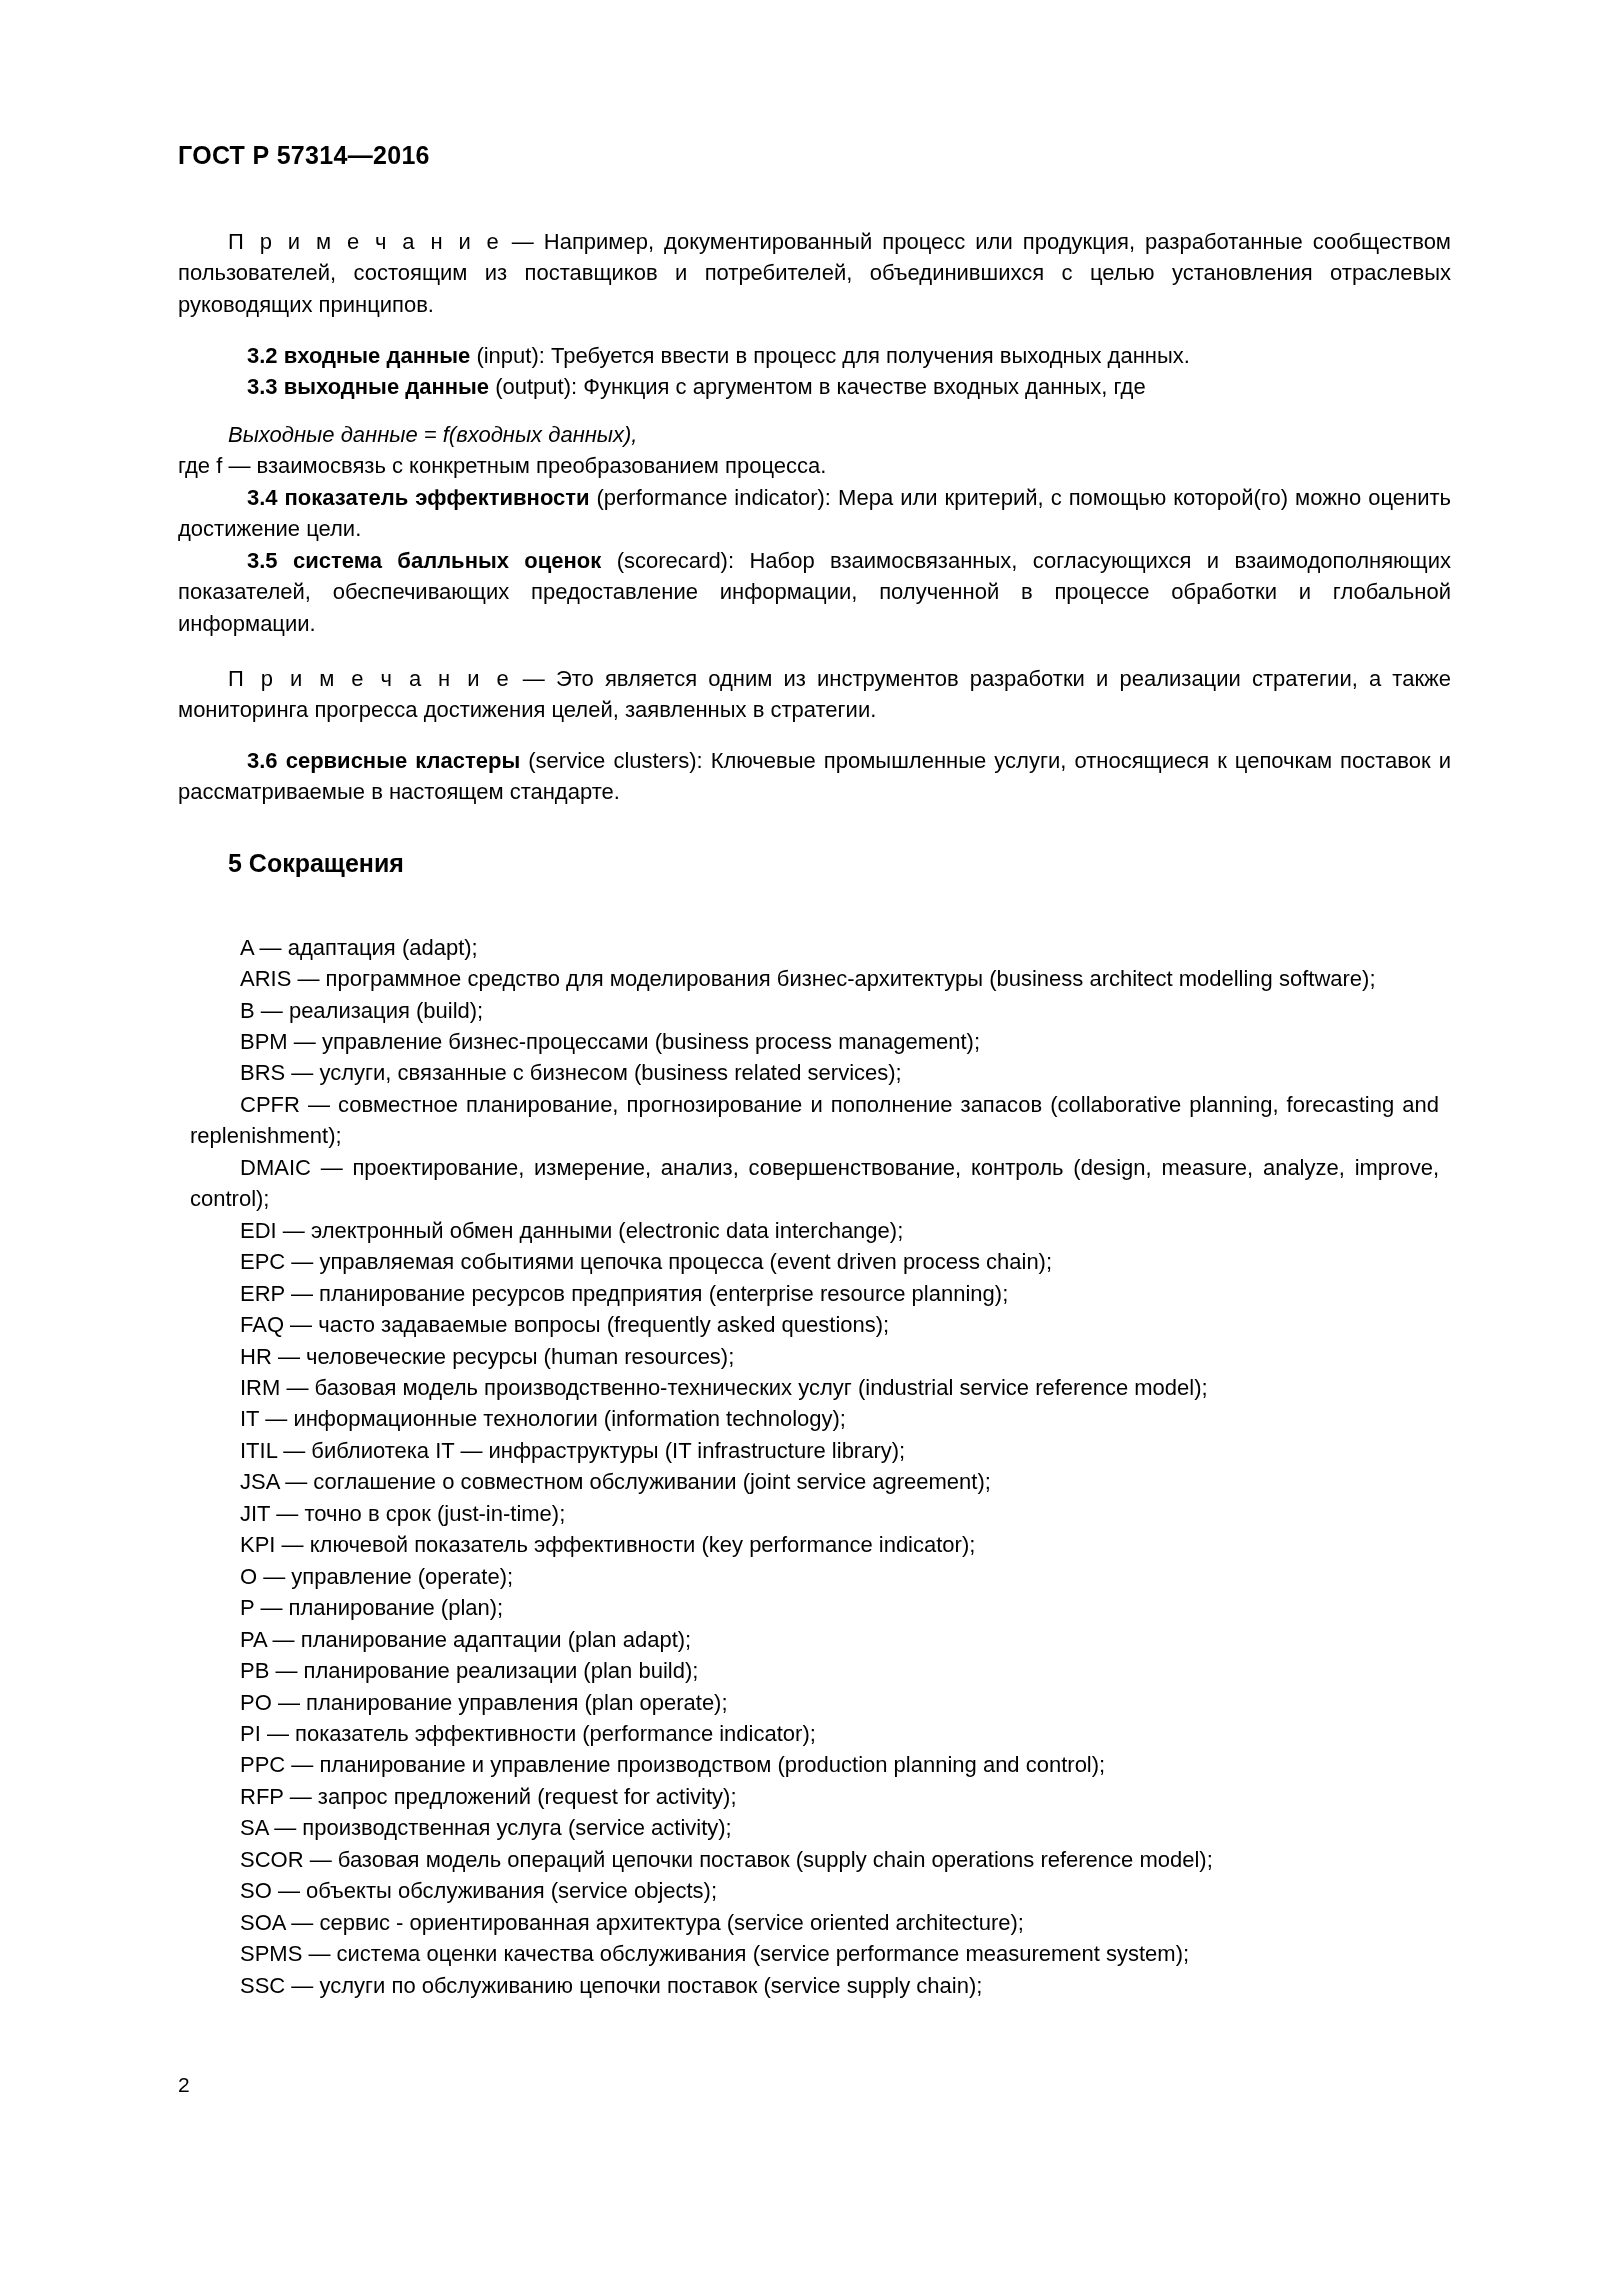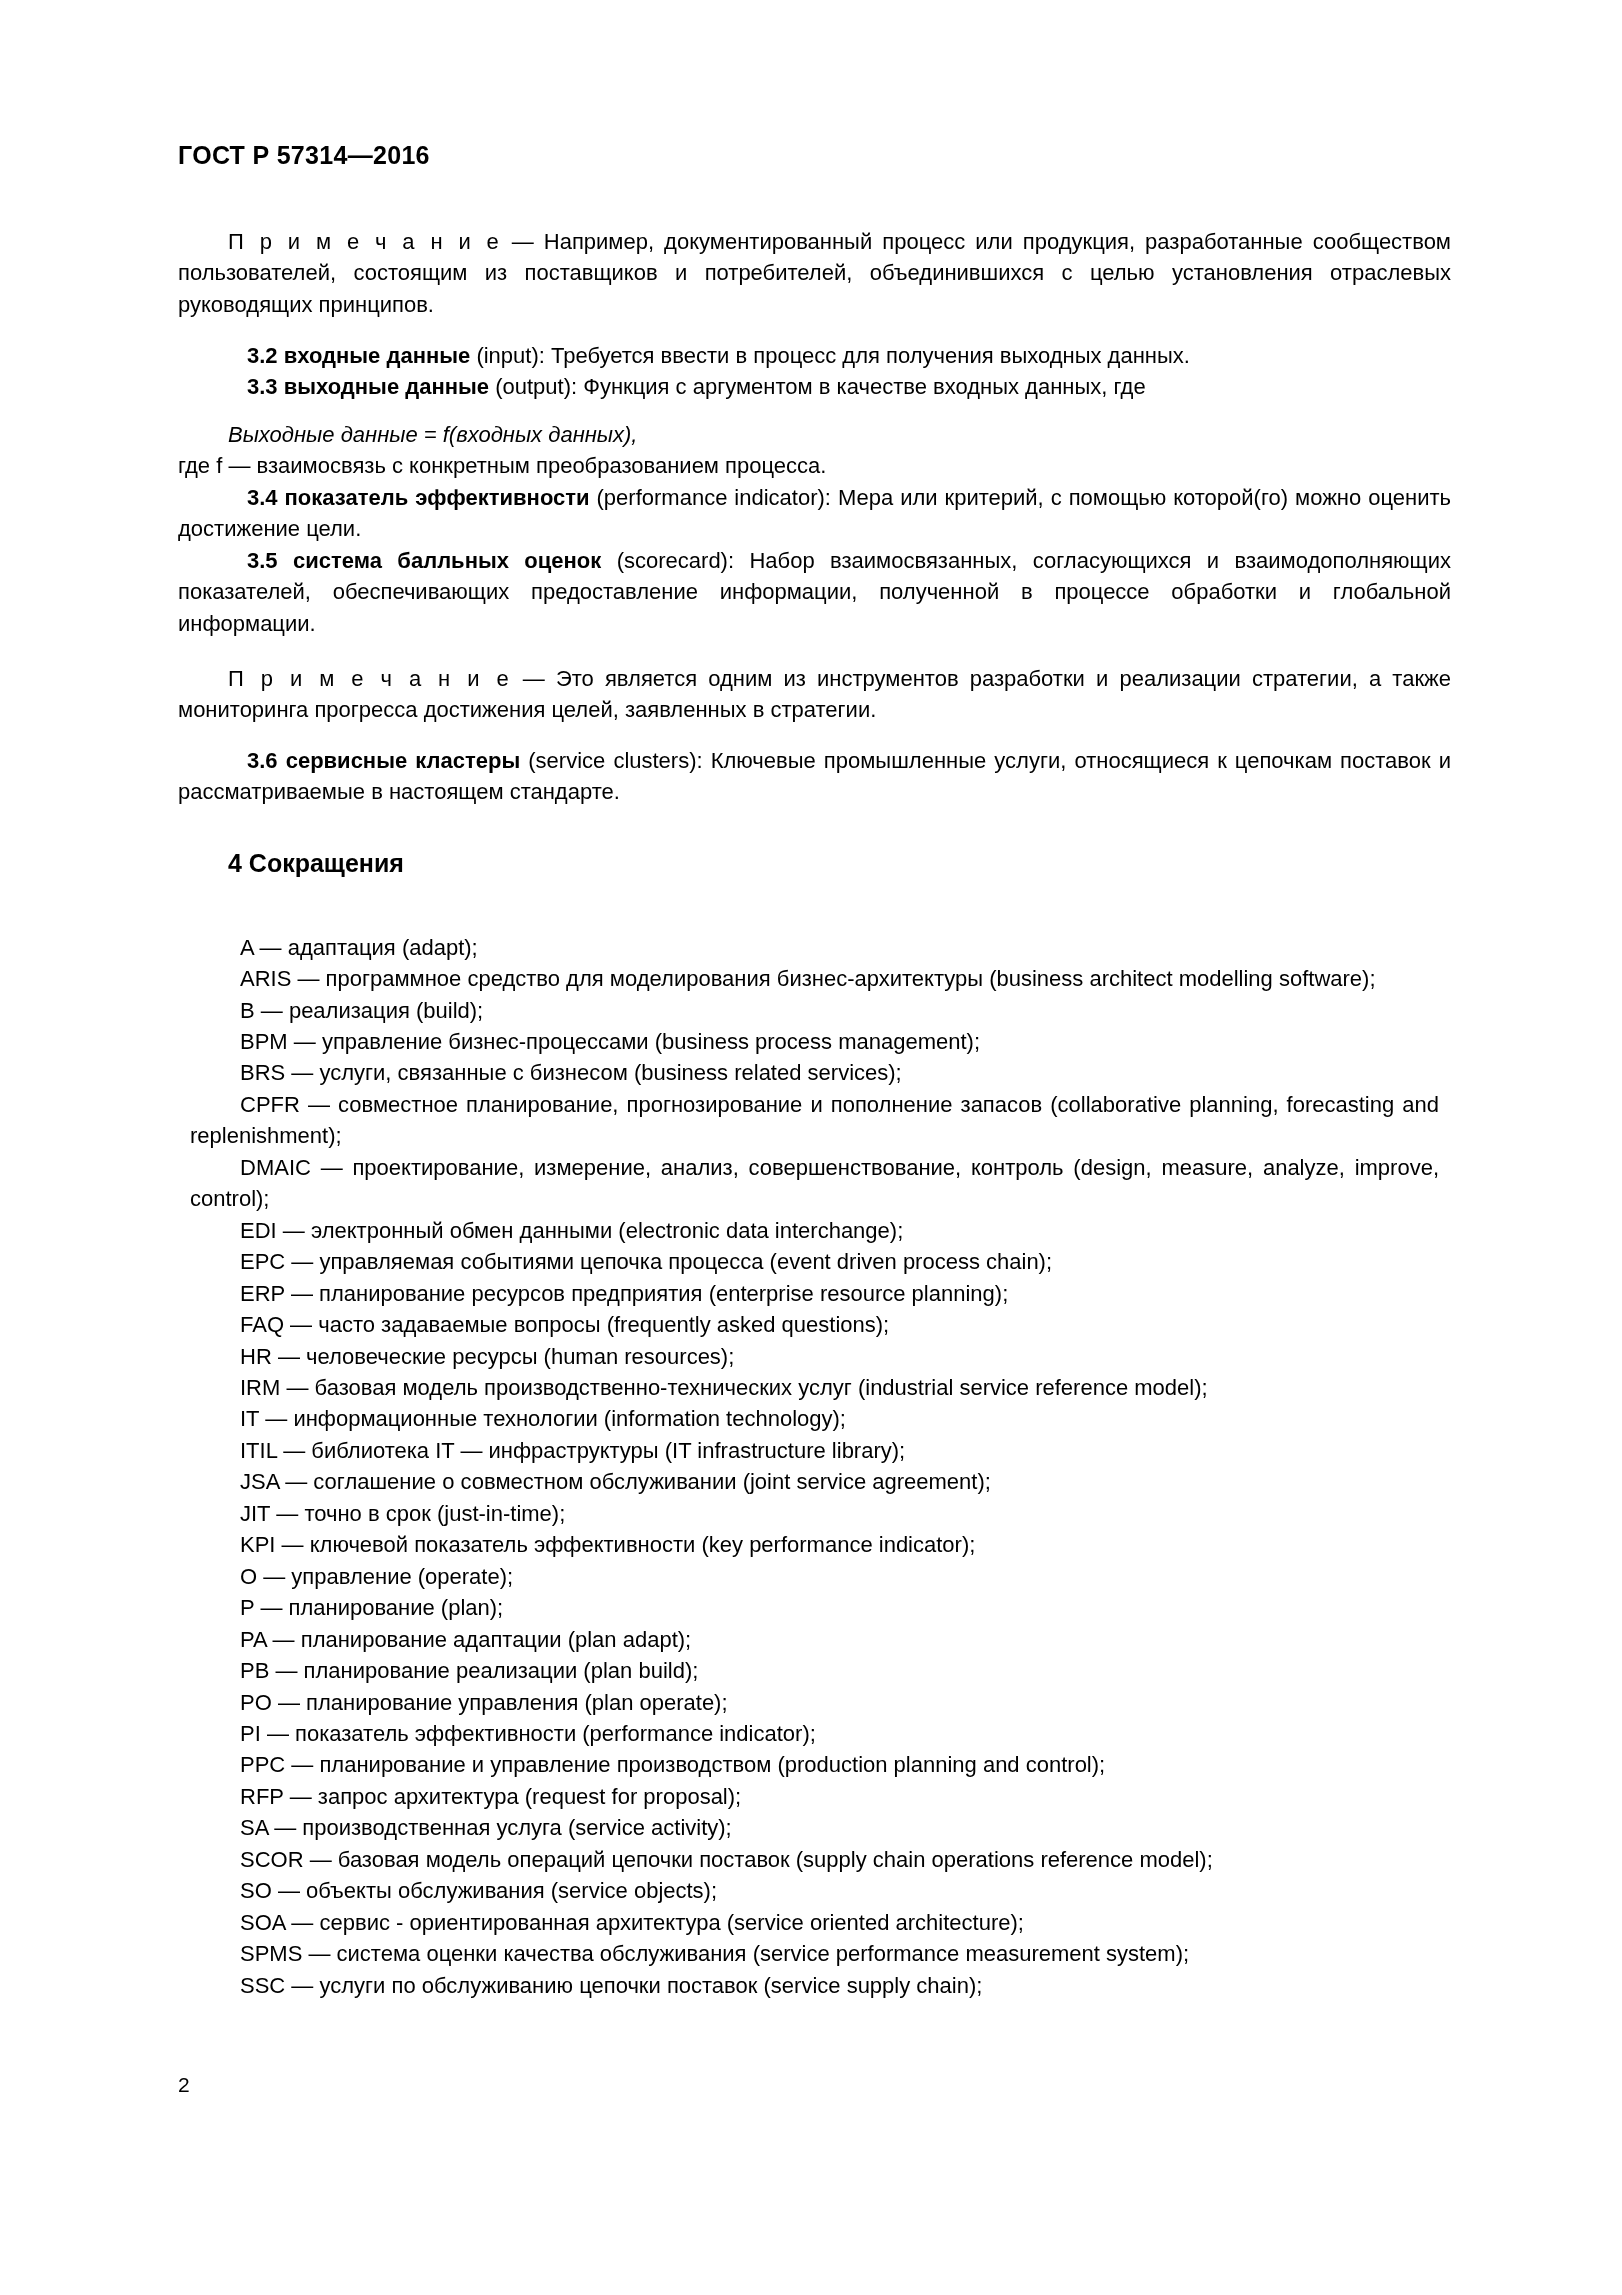--- a/index.html
+++ b/index.html
@@ -111,21 +111,21 @@
     <div class="gap-md"></div>
 
     <p class="note"><span class="note-label">П р и м е ч а н и е</span><span> — Это является одним из инструментов разработки и реализации стратегии, а также мониторинга прогресса достижения целей, заявленных в стратегии.</span></p>
 
     <div class="gap-md"></div>
 
     <p class="def"><span class="def-num">3.6 </span><span class="def-term">сервисные кластеры</span><span> (service clusters): Ключевые промышленные услуги, относящиеся к цепочкам поставок и рассматриваемые в настоящем стандарте.</span></p>
 
     <div class="gap-lg"></div>
 
-    <p class="section-title">4 Сокращения</p>
+    <p class="section-title">5 Сокращения</p>
 
     <div class="gap-lg"></div>
 
     <ul class="abbr-list">
       <li>A — адаптация (adapt);</li>
       <li>ARIS — программное средство для моделирования бизнес-архитектуры (business architect modelling software);</li>
       <li>B — реализация (build);</li>
       <li>BPM — управление бизнес-процессами (business process management);</li>
       <li>BRS — услуги, связанные с бизнесом (business related services);</li>
       <li>CPFR — совместное планирование, прогнозирование и пополнение запасов (collaborative planning, forecasting and replenishment);</li>
@@ -141,21 +141,21 @@
       <li>JSA — соглашение о совместном обслуживании (joint service agreement);</li>
       <li>JIT — точно в срок (just-in-time);</li>
       <li>KPI — ключевой показатель эффективности (key performance indicator);</li>
       <li>O — управление (operate);</li>
       <li>P — планирование (plan);</li>
       <li>PA — планирование адаптации (plan adapt);</li>
       <li>PB — планирование реализации (plan build);</li>
       <li>PO — планирование управления (plan operate);</li>
       <li>PI — показатель эффективности (performance indicator);</li>
       <li>PPC — планирование и управление производством (production planning and control);</li>
-      <li>RFP — запрос архитектура (request for proposal);</li>
+      <li>RFP — запрос предложений (request for activity);</li>
       <li>SA — производственная услуга (service activity);</li>
       <li>SCOR — базовая модель операций цепочки поставок (supply chain operations reference model);</li>
       <li>SO — объекты обслуживания (service objects);</li>
       <li>SOA — сервис - ориентированная архитектура (service oriented architecture);</li>
       <li>SPMS — система оценки качества обслуживания (service performance measurement system);</li>
       <li>SSC — услуги по обслуживанию цепочки поставок (service supply chain);</li>
     </ul>
 
   </div>
 

